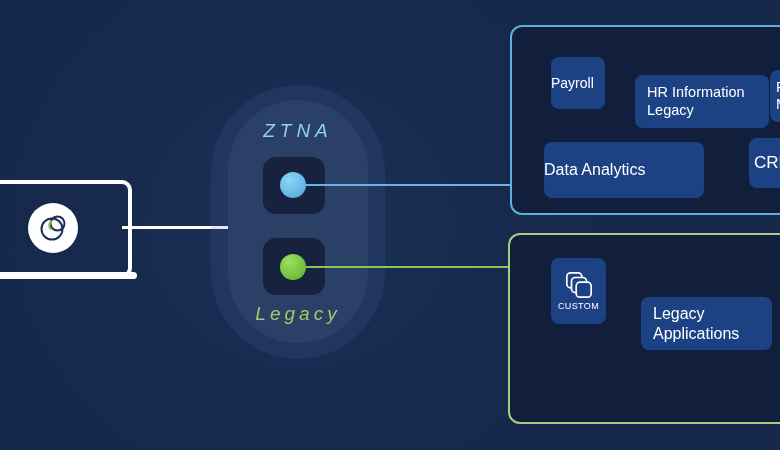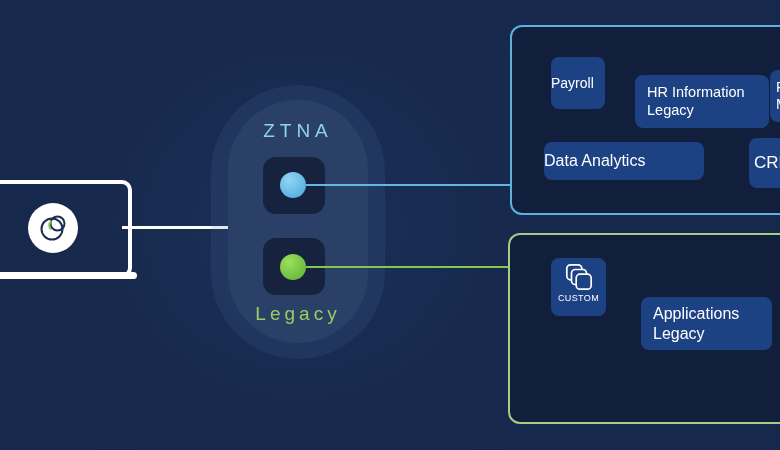--- a/index.html
+++ b/index.html
@@ -5,21 +5,21 @@
   html,body{margin:0;padding:0;background:#0d1830;}
   .stage{
     position:relative;width:780px;height:450px;overflow:hidden;
     background:radial-gradient(ellipse 340px 320px at 300px 225px,#1c3058 0%,#172a4e 55%,#16284b 100%);
     font-family:"Liberation Sans",sans-serif;color:#ffffff;
   }
   .abs{position:absolute;}
   
   .halo{left:211px;top:85px;width:174px;height:274px;border-radius:87px;background:rgba(78,110,160,0.16);}
   .pill{left:228px;top:100px;width:140px;height:243px;border-radius:70px;background:#2b4066;}
-  .pill-label{left:228px;width:140px;text-align:center;font-size:19px;letter-spacing:5px;}
+  .pill-label{left:228px;width:140px;text-align:center;font-size:19px;letter-spacing:5px;font-style:italic;}
   .ztna{top:120px;color:#8fd1ef;}
   .vpnaas{top:303px;color:#9ccc66;letter-spacing:4px;}
   .slot{left:263px;width:62px;height:57px;border-radius:13px;background:#16223e;}
   .slot1{top:157px;} .slot2{top:238px;}
   .dot{width:26px;height:26px;border-radius:50%;left:280px;}
   .dot-blue{top:172px;background:radial-gradient(circle at 35% 30%,#90d5f6,#4aa5da);}
   .dot-green{top:254px;background:radial-gradient(circle at 35% 30%,#9bdf60,#5fae2e);}
   
   .line{height:2px;}
   .line-white{left:122px;top:226px;width:108px;height:3px;background:#ffffff;}
@@ -32,23 +32,23 @@
   
   .panel{background:#111f3d;border-radius:12px;}
   .panel-saas{left:510px;top:25px;width:300px;height:186px;border:2px solid #5fb1dd;}
   .panel-legacy{left:508px;top:233px;width:302px;height:187px;border:2px solid #a3ce83;}
   .appbox{position:absolute;background:#1d4284;border-radius:8px;display:flex;flex-direction:column;justify-content:center;line-height:1.2;}
   .center{align-items:flex-start;text-align:center;}
   .leftpad{padding-left:12px;}
   .box-payroll{left:39px;top:30px;width:54px;height:52px;font-size:14px;}
   .box-hr{left:123px;top:15px;width:122px;height:53px;font-size:14.5px;margin-top:33px;}
   .box-pm{left:258px;top:43px;width:90px;height:52px;font-size:14.5px;padding-left:6px;}
-  .box-da{left:32px;top:115px;width:160px;height:38px;font-size:16px;}
+  .box-da{left:32px;top:115px;width:160px;height:56px;font-size:16px;}
   .box-crm{left:237px;top:111px;width:84px;height:50px;font-size:17px;padding-left:5px;}
-  .box-custom{left:41px;top:23px;width:55px;height:54px;align-items:center;justify-content:flex-start;padding-top:4px;}
+  .box-custom{left:41px;top:23px;width:55px;height:54px;align-items:center;justify-content:flex-start;padding-top:12px;}
   .custom-label{font-size:9px;letter-spacing:0.4px;margin-top:1px;}
   .box-legacy{left:131px;top:62px;width:119px;height:53px;font-size:16px;}
 </style>
 </head>
 <body>
 
 <div class="stage">
 
   <div class="abs line line-white"></div>
 
@@ -98,18 +98,18 @@
   <div class="abs panel panel-legacy">
     <div class="appbox box-custom">
       <svg width="30" height="30" viewBox="0 0 32 32">
         <rect x="3" y="3" width="16" height="16" rx="4" fill="none" stroke="#ffffff" stroke-width="1.8"></rect>
         <rect x="8" y="8" width="16" height="16" rx="4" fill="#1d4284" stroke="#ffffff" stroke-width="1.8"></rect>
         <rect x="13" y="13" width="16" height="16" rx="4" fill="#1d4284" stroke="#ffffff" stroke-width="1.8"></rect>
       </svg>
       <span class="custom-label">CUSTOM</span>
     </div>
     <div class="appbox leftpad box-legacy">
+      <span>Legacy</span>
       <span>Applications</span>
-      <span>Legacy</span>
     </div>
   </div>
 
 </div>
 
 </body></html>

